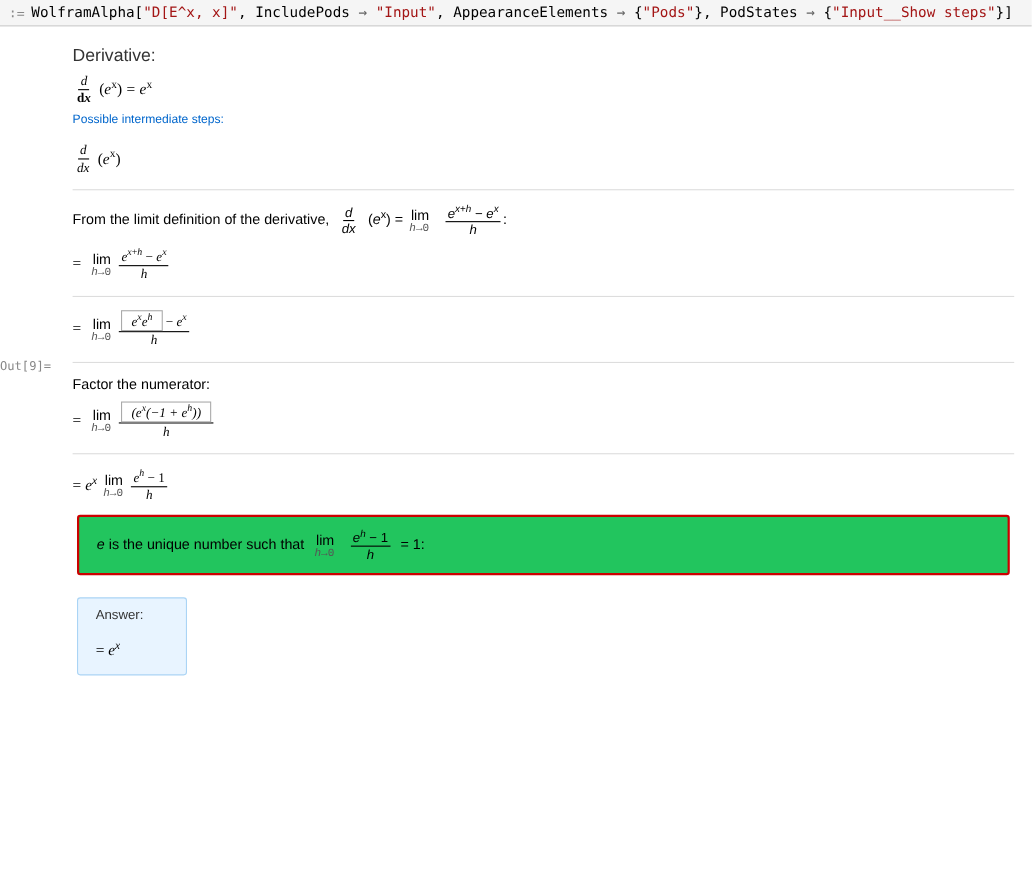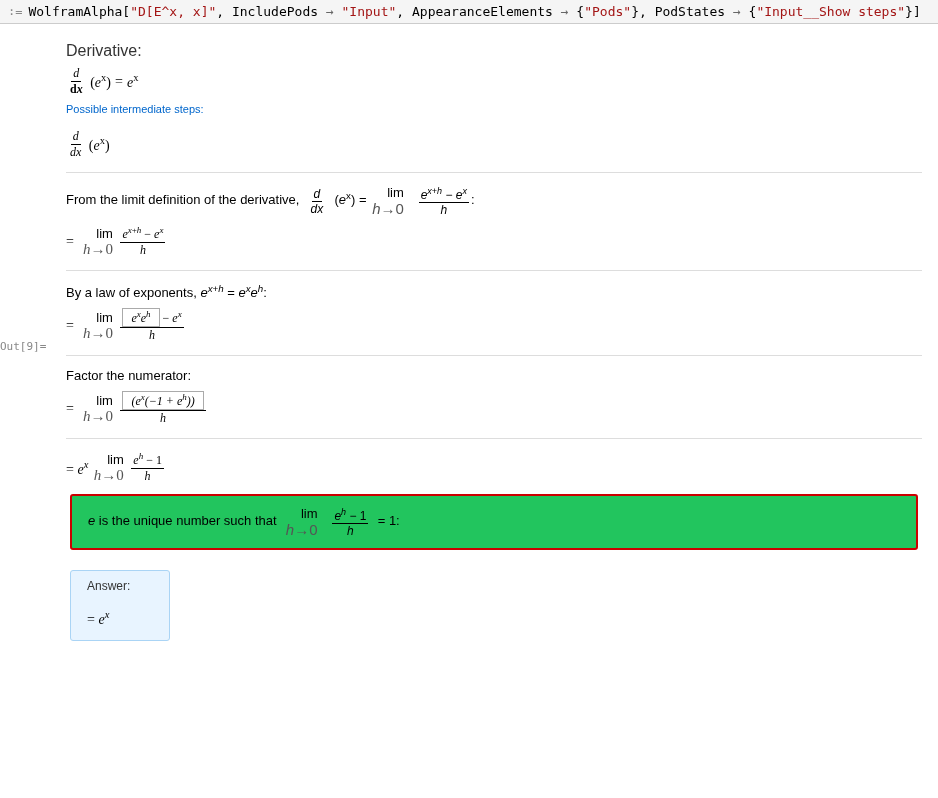--- a/index.html
+++ b/index.html
@@ -126,22 +126,23 @@
       vertical-align: middle;
       font-size: 13px;
       margin: 0 2px;
     }
     .lim-group .lim-word {
       font-family: Arial, sans-serif;
       font-weight: normal;
       font-style: normal;
     }
     .lim-group .lim-sub {
-      font-size: 15px;
+      font-size: 10px;
       color: #555;
+      font-family: Liberation Mono, monospace;
     }
     .math-row {
       display: flex;
       align-items: center;
       margin: 4px 0;
       flex-wrap: wrap;
     }
     .box-num {
       display: inline-block;
       border: 1px solid #aaa;
@@ -223,23 +224,20 @@
       &nbsp;
       <span class="frac">
         <span class="num"><i>e</i><sup class="super"><i>x</i>+<i>h</i></sup> − <i>e</i><sup class="super"><i>x</i></sup></span>
         <span class="den"><i>h</i></span>
       </span>
     </div>
 
     <hr class="divider">
 
     
-    <div class="text-para">
-      By a law of exponents, <i>e</i><sup class="super"><i>x</i>+<i>h</i></sup> = <i>e</i><sup class="super"><i>x</i></sup><i>e</i><sup class="super"><i>h</i></sup>:
-    </div>
 
     <div class="math-row">
       <span>= &nbsp;</span>
       <span class="lim-group">
         <span class="lim-word">lim</span>
         <span class="lim-sub"><i>h</i>→0</span>
       </span>
       &nbsp;
       <span class="frac">
         <span class="num"><span class="box-num"><i>e</i><sup class="super"><i>x</i></sup><i>e</i><sup class="super"><i>h</i></sup></span> − <i>e</i><sup class="super"><i>x</i></sup></span>

